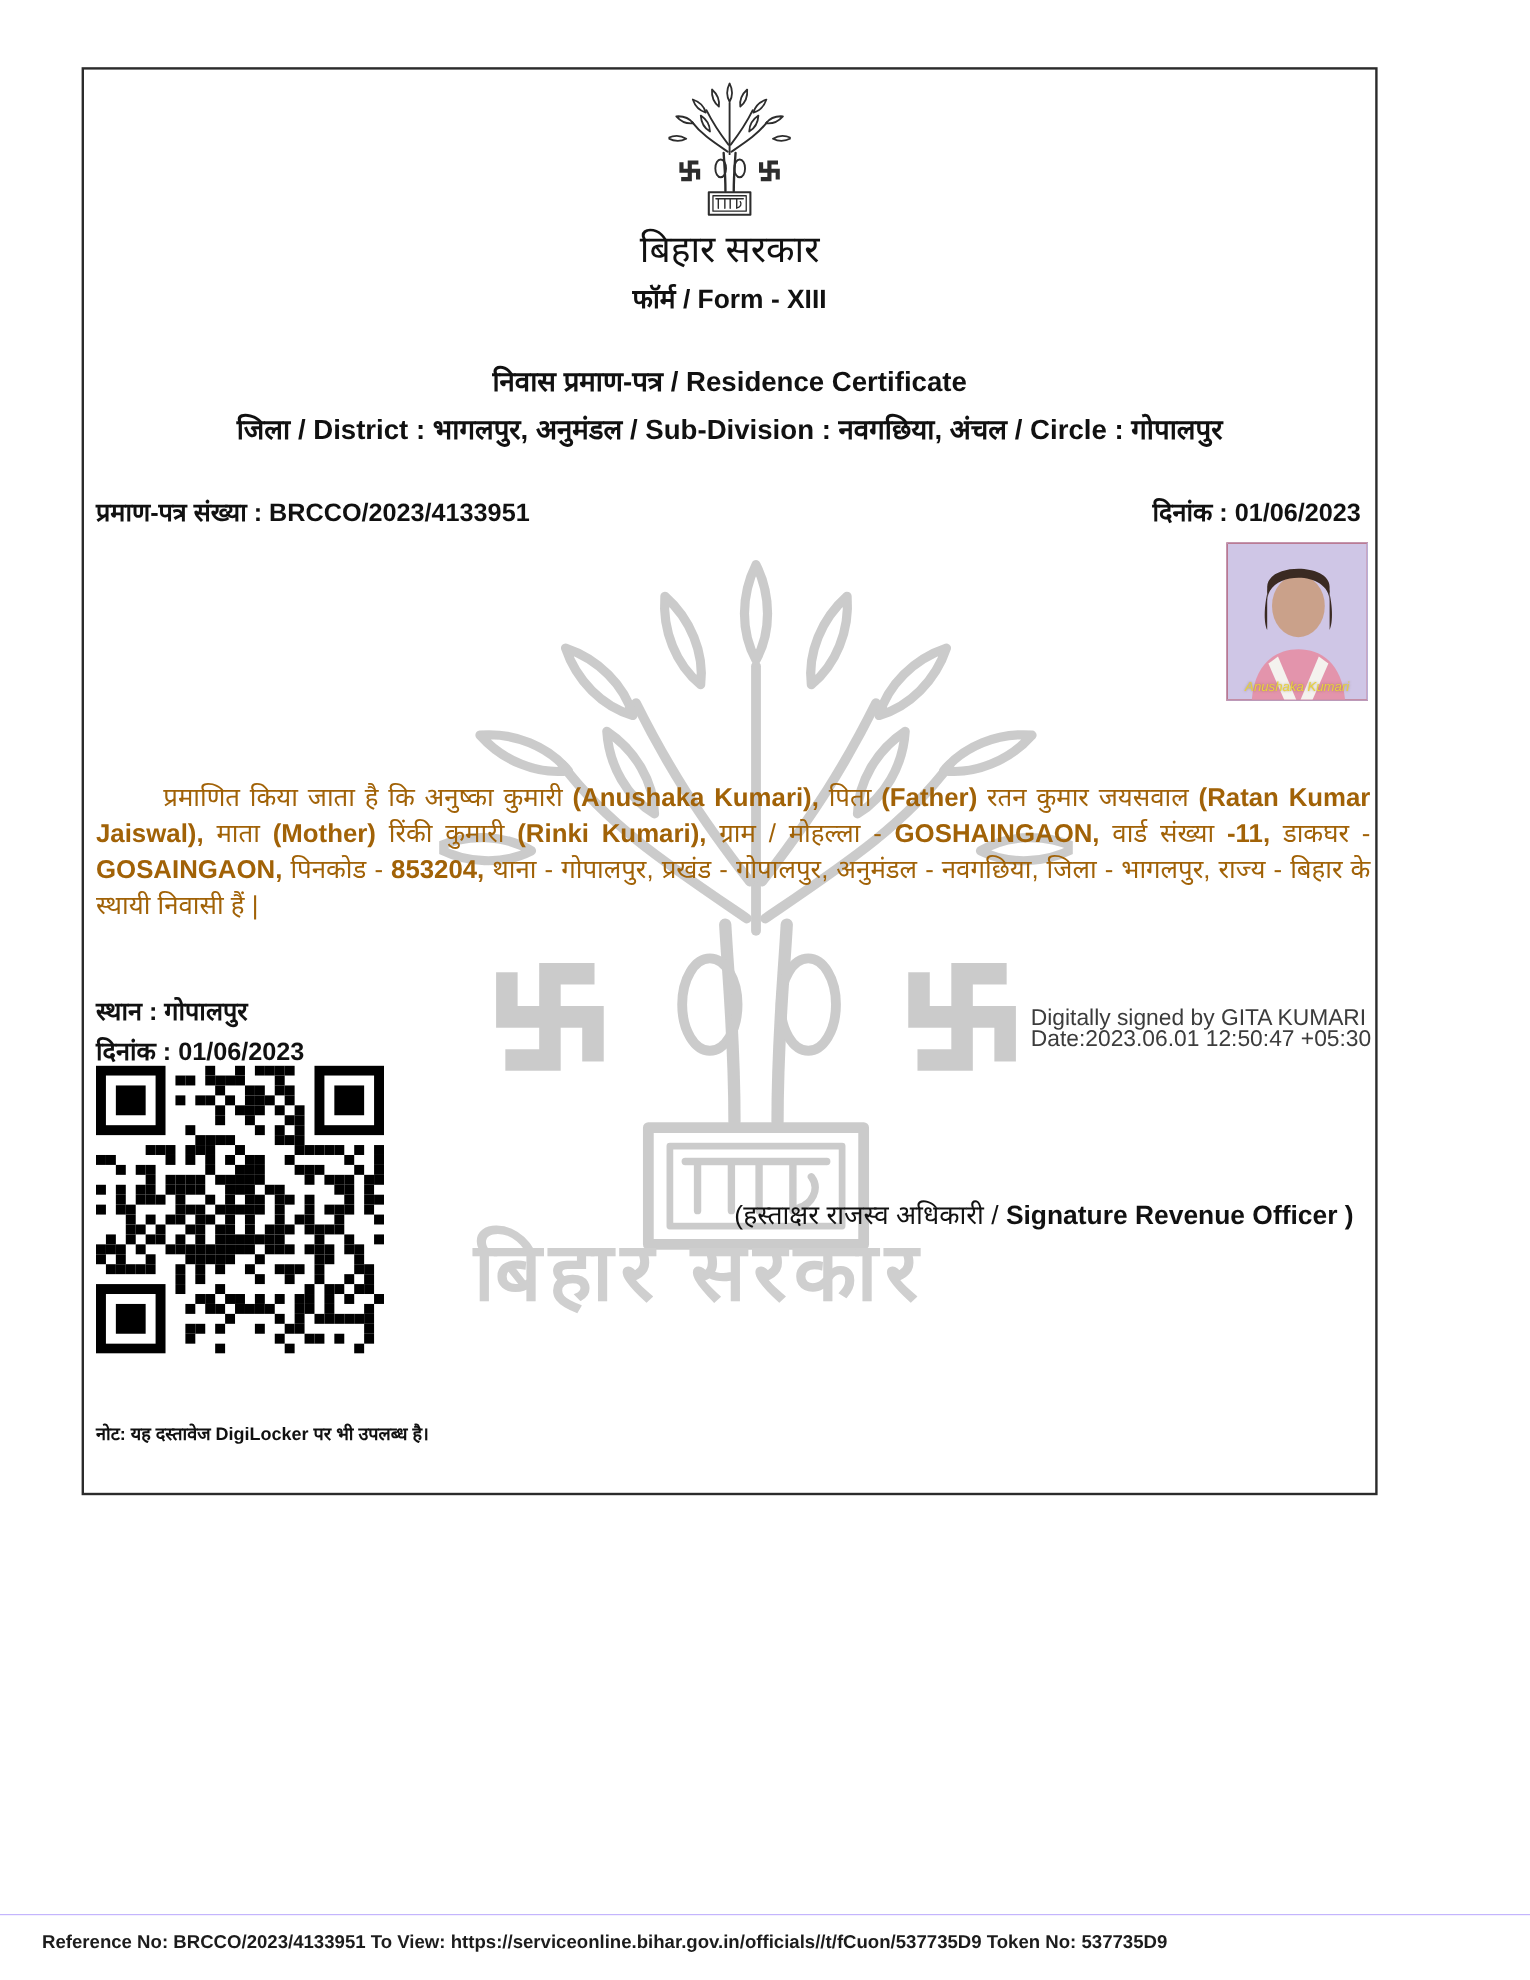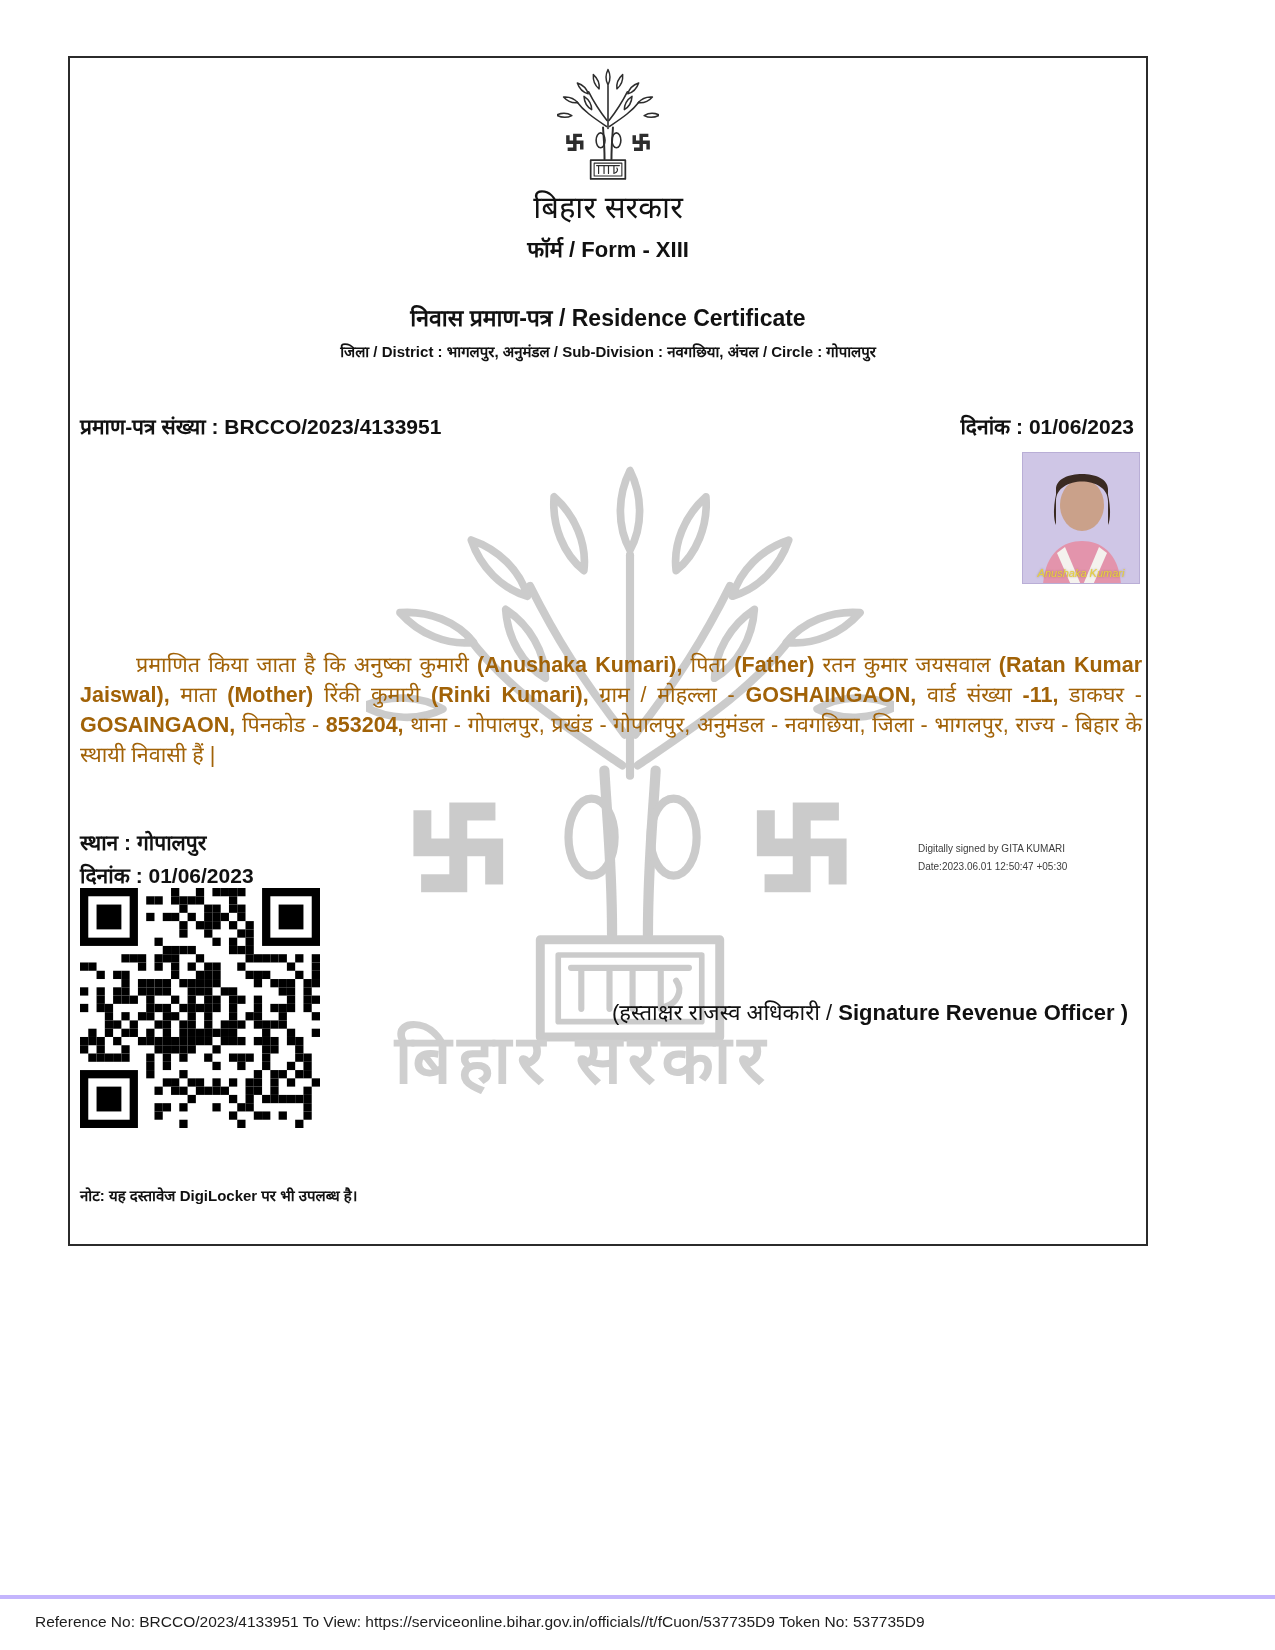--- a/index.html
+++ b/index.html
@@ -29,21 +29,21 @@
   }
   .content { position:absolute; inset:0; z-index:2; }
 
   
   .hdr { text-align:center; padding-top:8px; }
   .hdr .emblem { display:block; margin:0 auto; }
   .t-hindi-big  { font-size:31px; margin-top:4px; }
   .t-gov        { font-size:27px; font-weight:bold; margin-top:4px; }
   .t-form       { font-size:22px; font-weight:bold; margin-top:6px; }
   .t-cert-title { font-size:23px; font-weight:bold; margin-top:38px; }
-  .t-district   { font-size:15px; font-weight:bold; margin-top:8px; }
+  .t-district   { font-size:23px; font-weight:bold; margin-top:8px; }
 
   
   .meta-row {
     position:absolute; left:10px; right:12px; top:354px;
     display:flex; justify-content:space-between;
     font-size:21px; font-weight:bold;
   }
 
   
   .photo {
@@ -71,40 +71,41 @@
     position:absolute; left:10px; font-size:21px; font-weight:bold;
   }
   .place-line { top:770px; }
   .date-line  { top:803px; }
 
   
   .qr { position:absolute; left:10px; top:830px; width:240px; height:240px; }
 
   
   .digsig {
-    position:absolute; left:848px; top:782px;
-    font-size:10px; color:#3c3c3c; line-height:18px;
+    position:absolute; left:789px; top:782px;
+    font-size:19px; color:#3c3c3c; line-height:18px;
   }
 
   
   .sig-caption {
     position:absolute; right:18px; top:938px;
     font-size:22px; text-align:right;
   }
 
   
   .notes {
     position:absolute; left:10px; top:1126px; right:12px;
     font-size:15px; font-weight:bold; line-height:23px;
   }
 
   
   .footer {
     position:absolute; left:0; right:0; bottom:0; height:55px;
-    border-top:4px solid #c4b5fd;
+    border-top:1px solid #c4b5fd;
+    font-weight:bold;
   }
   .footer-text {
     position:absolute; left:35px; top:14px; font-size:15.5px; color:#1c1c1c;
   }
   svg { display:block; }
 </style>
 </head>
 <body>
 
 <svg width="0" height="0" style="position:absolute">

